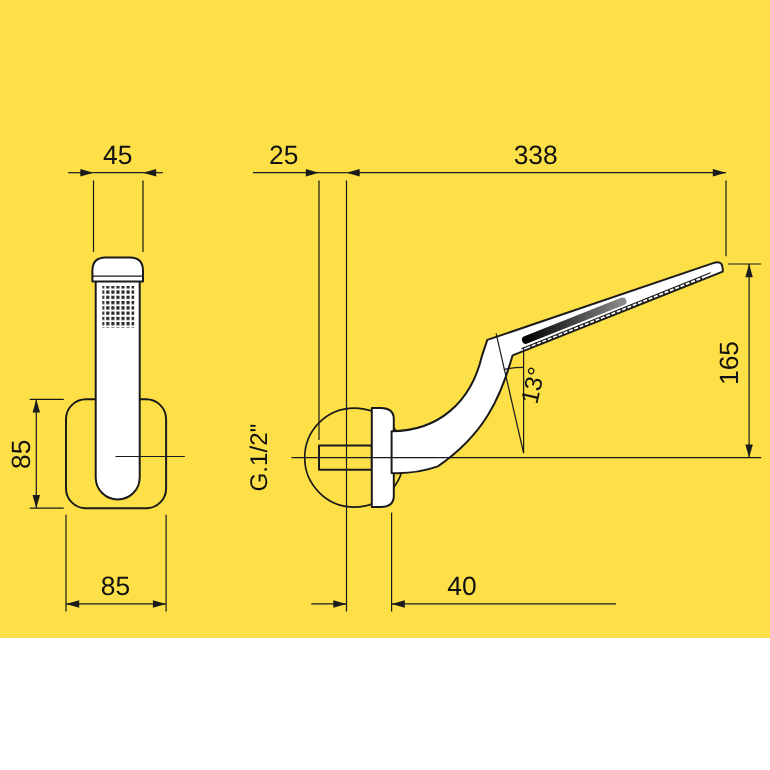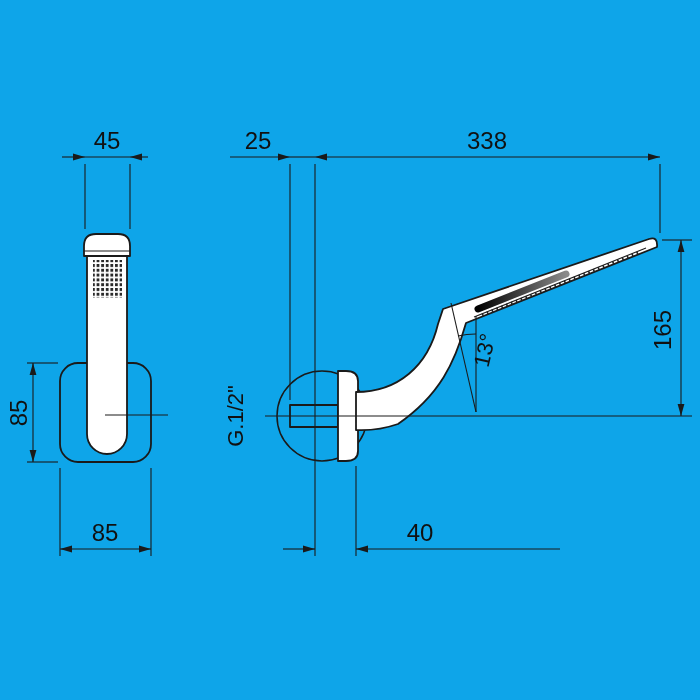--- a/index.html
+++ b/index.html
@@ -1,16 +1,16 @@
 <!DOCTYPE html>
 <html><head>
 <meta charset="utf-8">
 <style>
   html,body{margin:0;padding:0;background:#ffffff;}
-  .stage{width:700px;height:700px;background:#0ea5e9;position:relative;overflow:hidden;}
+  .stage{width:700px;height:580px;background:#fde047;position:relative;overflow:hidden;}
   svg{display:block;}
   .obj  {fill:none;stroke:#1a1a1a;stroke-width:1.8;stroke-linejoin:round;stroke-linecap:round;}
   .objf {fill:#ffffff;stroke:#1a1a1a;stroke-width:1.8;stroke-linejoin:round;stroke-linecap:round;}
   .thin {fill:none;stroke:#1a1a1a;stroke-width:1.1;}
   .dim  {fill:none;stroke:#1a1a1a;stroke-width:1.1;}
   .dimtxt{font-family:"Liberation Sans", sans-serif;font-size:24px;fill:#111;}
   .lbltxt{font-family:"Liberation Sans", sans-serif;font-size:22px;fill:#111;}
 </style>
 </head>
 <body>

